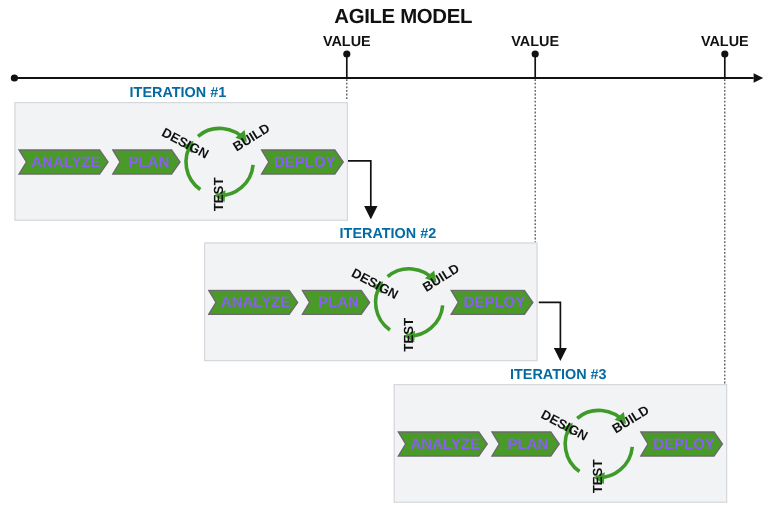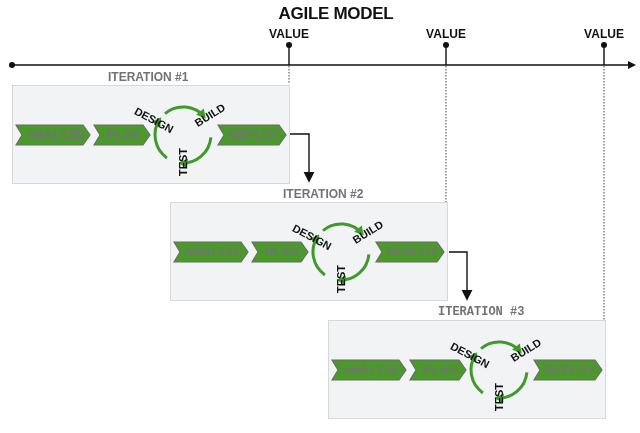--- a/index.html
+++ b/index.html
@@ -1,24 +1,24 @@
 <!DOCTYPE html>
 <html><head>
 <meta charset="utf-8">
 <style>
   html, body { margin:0; padding:0; background:#ffffff; }
   body { width:640px; height:433px; position:relative; overflow:hidden; font-family:"Liberation Sans", sans-serif; }
   .abs { position:absolute; }
   .title { left:16px; width:640px; top:4px; text-align:center; font-weight:bold; font-size:17px; color:#111; letter-spacing:-0.3px; }
   .value-label { font-weight:bold; font-size:12px; color:#111; transform:translateX(-50%); top:27px;text-align:right; }
-  .iter-label { font-weight:bold; font-size:12px; color:#737373; }
+  .iter-label { font-weight:bold; font-size:12px; color:#0369a1; }
   .panel { background:#f2f3f5; border:1px solid #d6d8dc; box-sizing:border-box; }
   .chev { height:22px; }
   .chev svg { display:block; }
-  .chev-text { position:absolute; top:0; left:0; right:0; height:22px; line-height:22px; text-align:center; color:#737373; font-weight:bold; font-size:12.5px; padding-left:4px; }
+  .chev-text { position:absolute; top:0; left:0; right:0; height:22px; line-height:22px; text-align:center; color:#8b5cf6; font-weight:bold; font-size:12.5px; padding-left:4px; }
   .cycle-text { font-weight:bold; font-size:11px; color:#111; }
   svg.overlay { position:absolute; left:0; top:0; }
 </style>
 </head>
 <body>
 
 <div class="abs title">AGILE MODEL</div>
 
 <svg class="overlay" width="640" height="433">
   <defs>
@@ -52,21 +52,21 @@
   <path d="M290,134 L309,134 L309,180" fill="none" stroke="#111" stroke-width="1.4" marker-end="url(#arrowhead)"></path>
   <path d="M449,252 L467,252 L467,298" fill="none" stroke="#111" stroke-width="1.4" marker-end="url(#arrowhead)"></path>
 </svg>
 
 <div class="abs value-label" style="left:289px;">VALUE</div>
 <div class="abs value-label" style="left:446px;">VALUE</div>
 <div class="abs value-label" style="left:604px;">VALUE</div>
 
 <div class="abs iter-label" style="left:108px; top:70px;">ITERATION #1</div>
 <div class="abs iter-label" style="left:283px; top:187px;">ITERATION #2</div>
-<div class="abs iter-label" style="left:438px; top:305px;font-family:Liberation Mono, monospace;">ITERATION #3</div>
+<div class="abs iter-label" style="left:425px; top:305px;">ITERATION #3</div>
 
 <div class="abs panel" style="left:12px; top:85px; width:278px; height:99px;">
     <div class="abs chev" style="left: 2px; top: 38px; width: 76px;">
       <svg width="76" height="22">
         <path d="M1,1 L68,1 L75,11 L68,21 L1,21 L7,11 Z" fill="#4a9a2a" stroke="#6b6b6b" stroke-width="1.2"></path>
       </svg>
       <div class="chev-text">ANALYZE</div>
     </div>
     <div class="abs chev" style="left: 80px; top: 38px; width: 58px;">
       <svg width="58" height="22">

